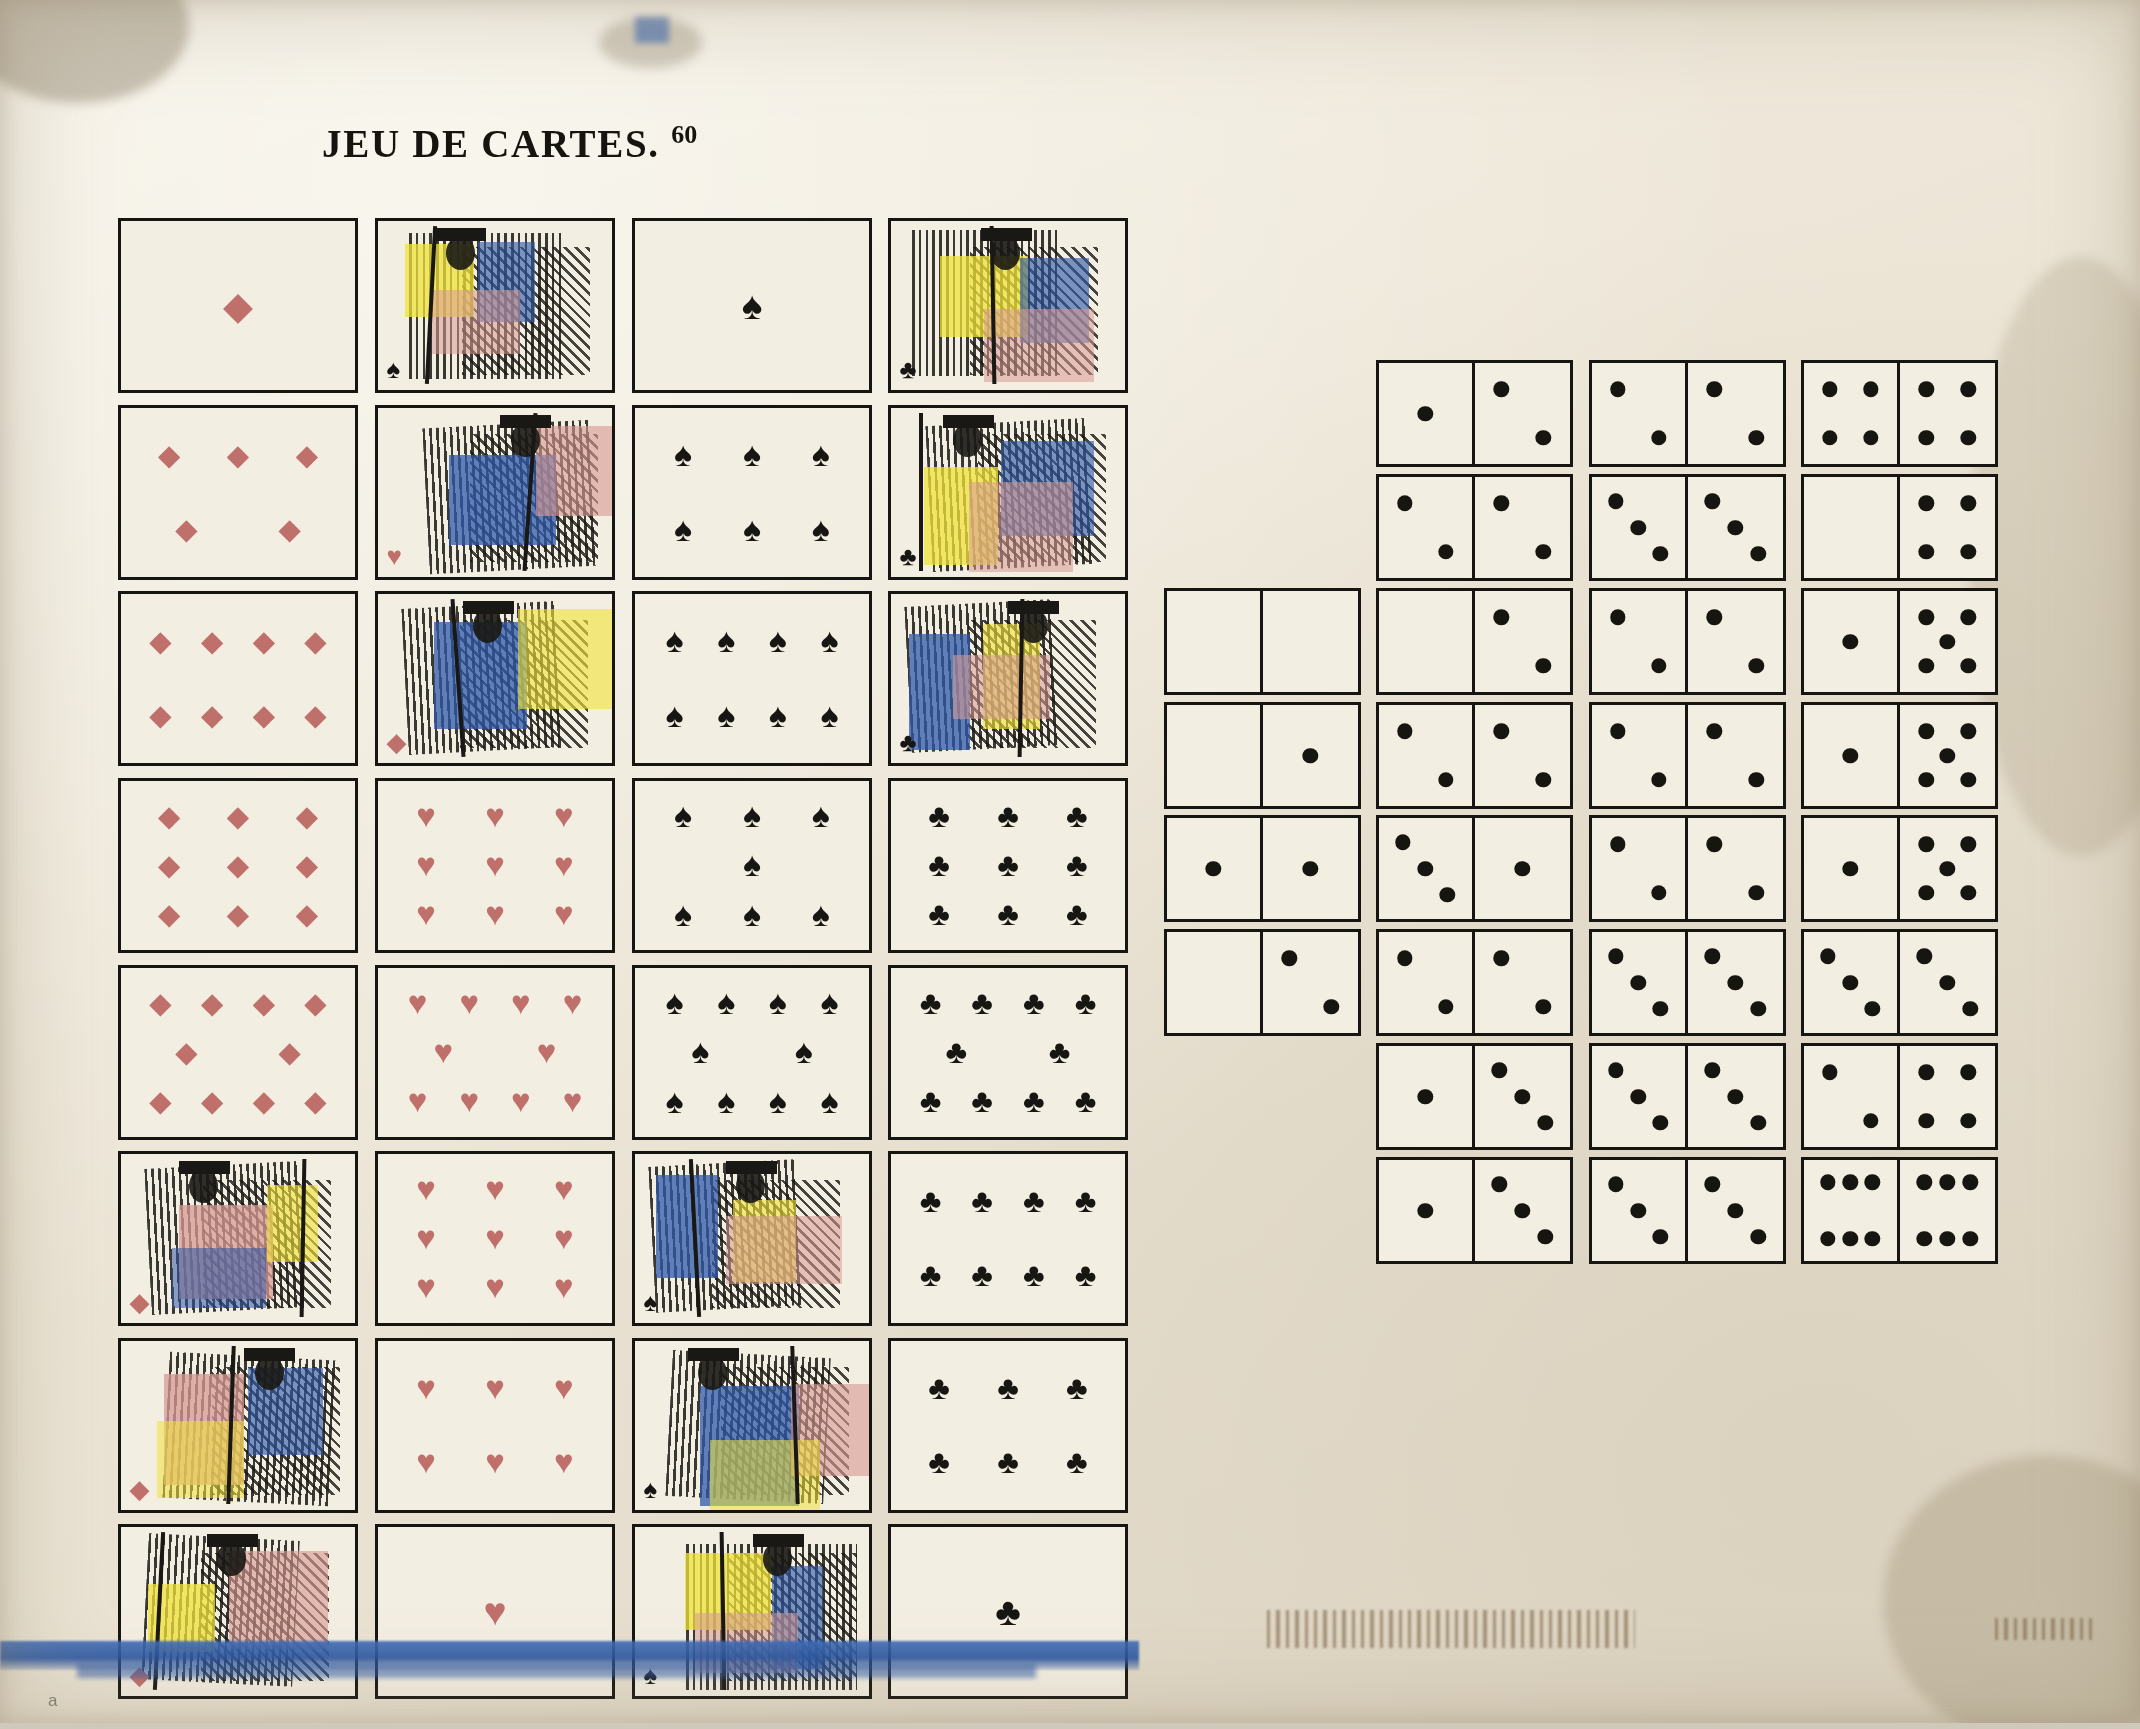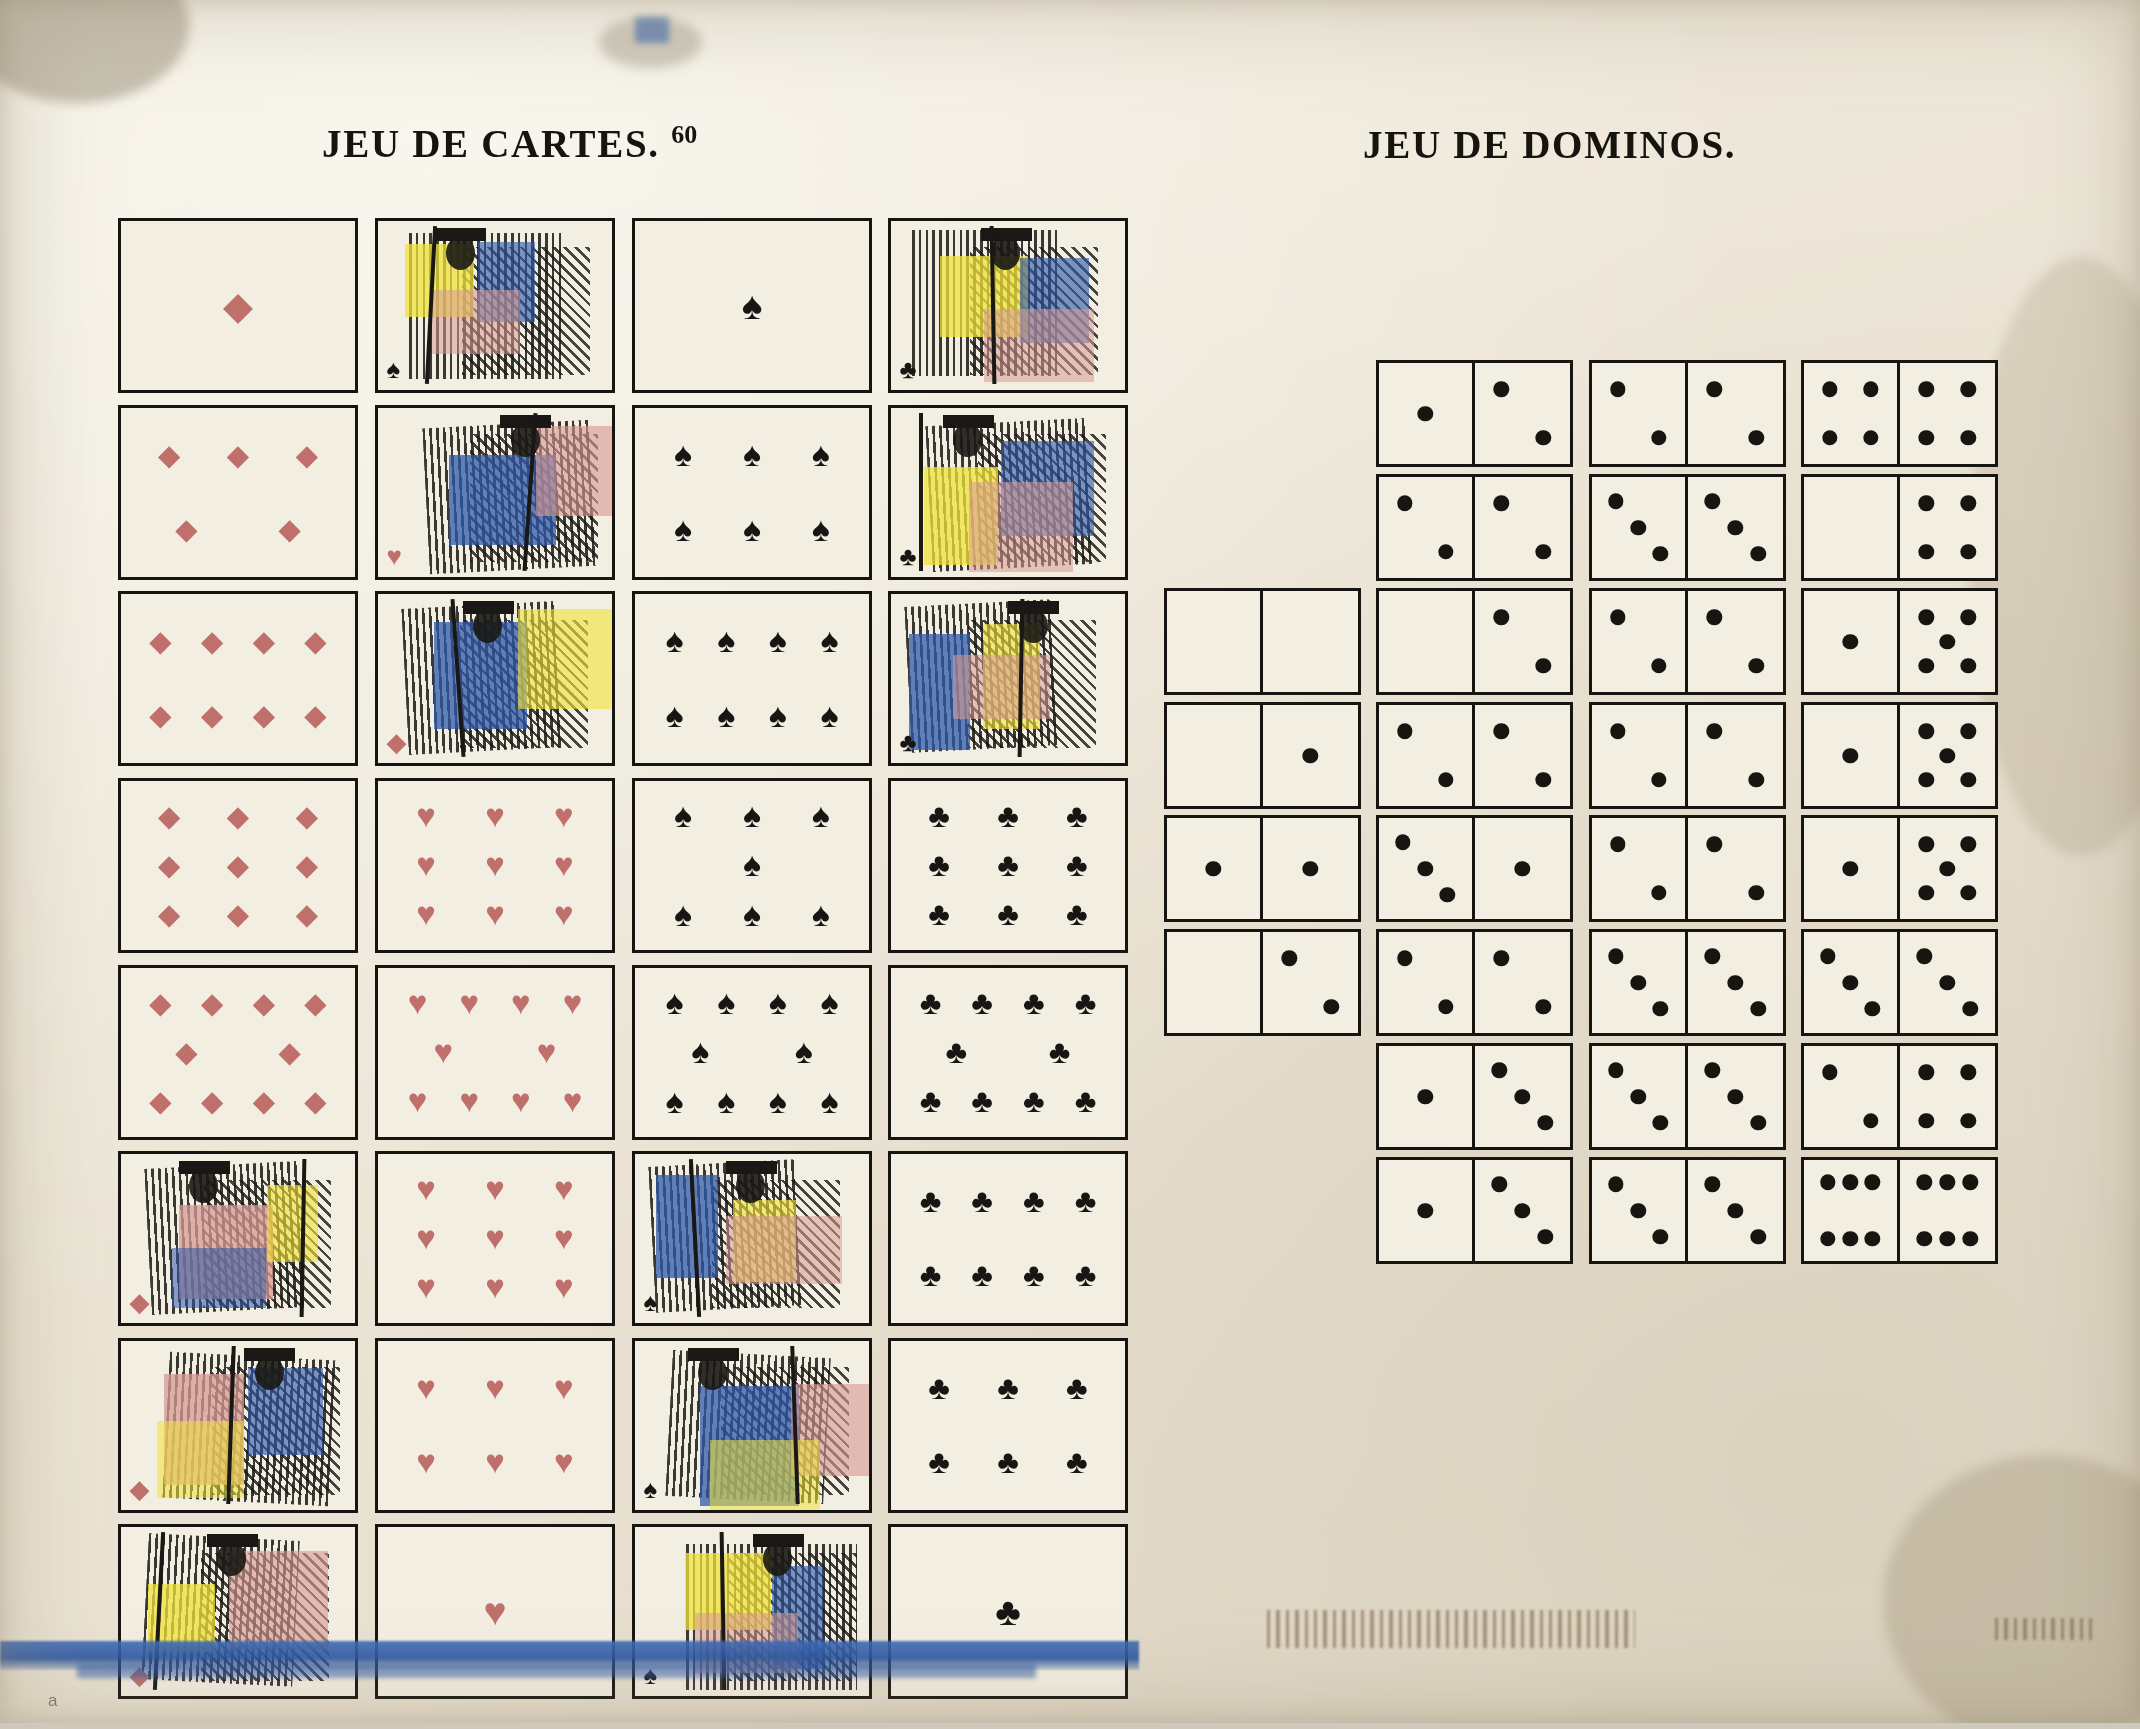--- a/index.html
+++ b/index.html
@@ -168,21 +168,20 @@
   <div class="stain" style="left:1969px;top:257px;width:223px;height:599px;background:rgba(150,135,105,.22);"></div>
   <div class="stain" style="left:1883px;top:1455px;width:325px;height:291px;background:rgba(145,128,98,.28);"></div>
 
   <div class="blue-smear" style="left:635px;top:17px;width:34px;height:26px;filter:blur(3.4px);opacity:.55;"></div>
   <div class="blue-smear" style="left:644px;top:304px;width:13.7px;height:60px;filter:blur(1.7px);opacity:.7;transform:rotate(8deg);"></div>
 
   <div class="title" id="title-cards">
     <span>JEU DE CARTES.</span>
     <span class="num">60</span>
   </div>
-  <div class="title" id="title-dominos">JEU DE DOMINOS.</div>
 
   <div id="cards-grid">
       <div class="card" title="ace-of-diamonds" style="left: 0px; top: 0px; width: 240px; height: 175px;">
         <div class="pipfield one">
           <span class="pip dia red">◆</span>
         </div>
       </div>
       <div class="card" title="king-of-spades" style="left: 257px; top: 0px; width: 240px; height: 175px;">
         <div class="court">
           <div class="hatch" style="left: 31px; top: 12px; width: 156px; height: 146px; transform: rotate(0deg);"></div>

